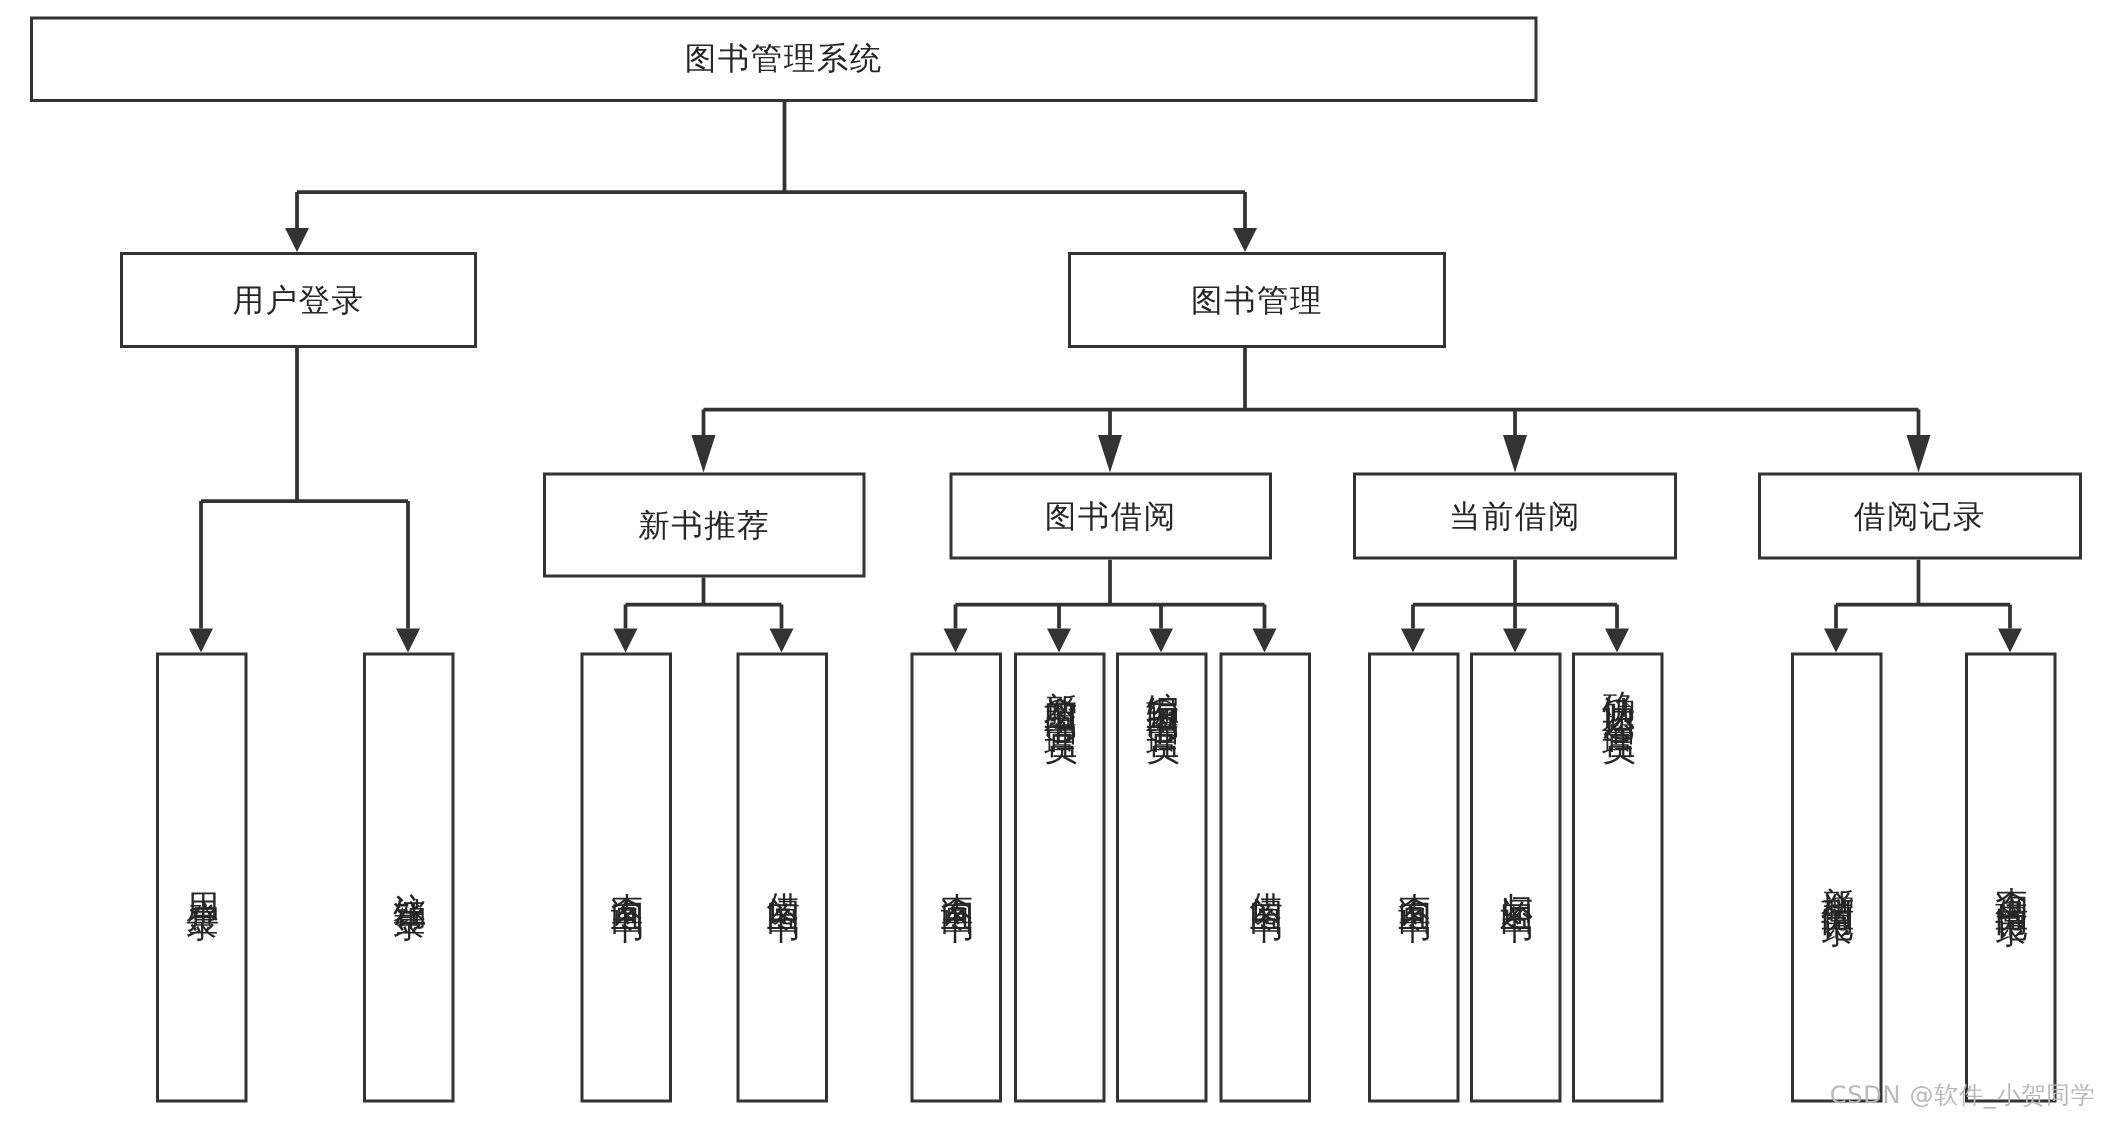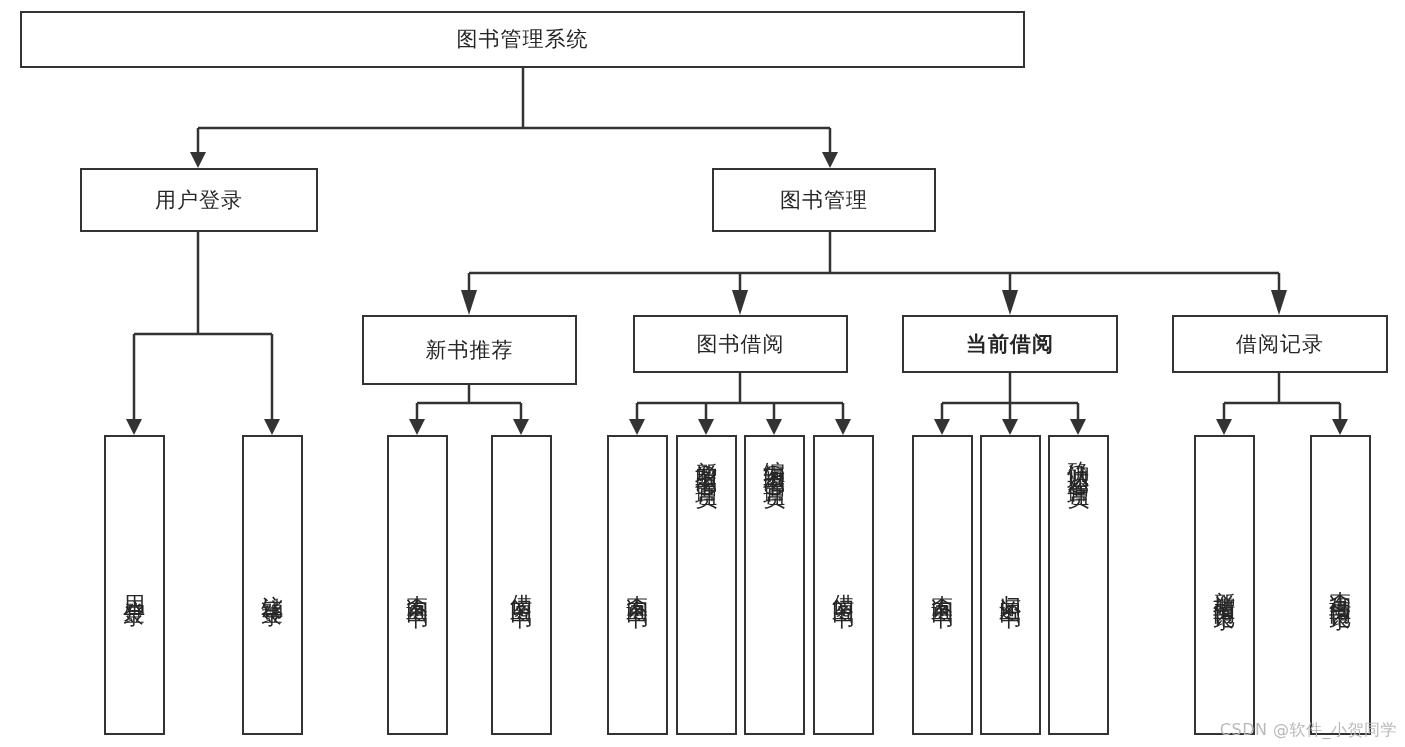--- a/index.html
+++ b/index.html
@@ -145,33 +145,33 @@
   </svg>
 
   <div class="node" style="left:20px;top:11px;width:1005px;height:57px;">
     <span class="label">图书管理系统</span>
   </div>
 
   <div class="node" style="left:80px;top:168px;width:238px;height:64px;">
     <span class="label">用户登录</span>
   </div>
 
-  <div class="node" style="left:712px;top:168px;width:224px;height:64px;">
+  <div class="node" style="left:712px;top:168px;width:252px;height:64px;">
     <span class="label">图书管理</span>
   </div>
 
   <div class="node" style="left:362px;top:315px;width:215px;height:70px;">
     <span class="label">新书推荐</span>
   </div>
 
   <div class="node" style="left:633px;top:315px;width:215px;height:58px;text-align:right;">
     <span class="label">图书借阅</span>
   </div>
 
-  <div class="node" style="left:902px;top:315px;width:216px;height:58px;font-weight:bold;">
+  <div class="node" style="left:902px;top:315px;width:216px;height:58px;">
     <span class="label">当前借阅</span>
   </div>
 
   <div class="node" style="left:1172px;top:315px;width:216px;height:58px;">
     <span class="label">借阅记录</span>
   </div>
 
   <div class="node leaf centered" style="left:104px;top:435px;width:61px;height:300px;">
     <span class="label">用户登录</span>
   </div>

